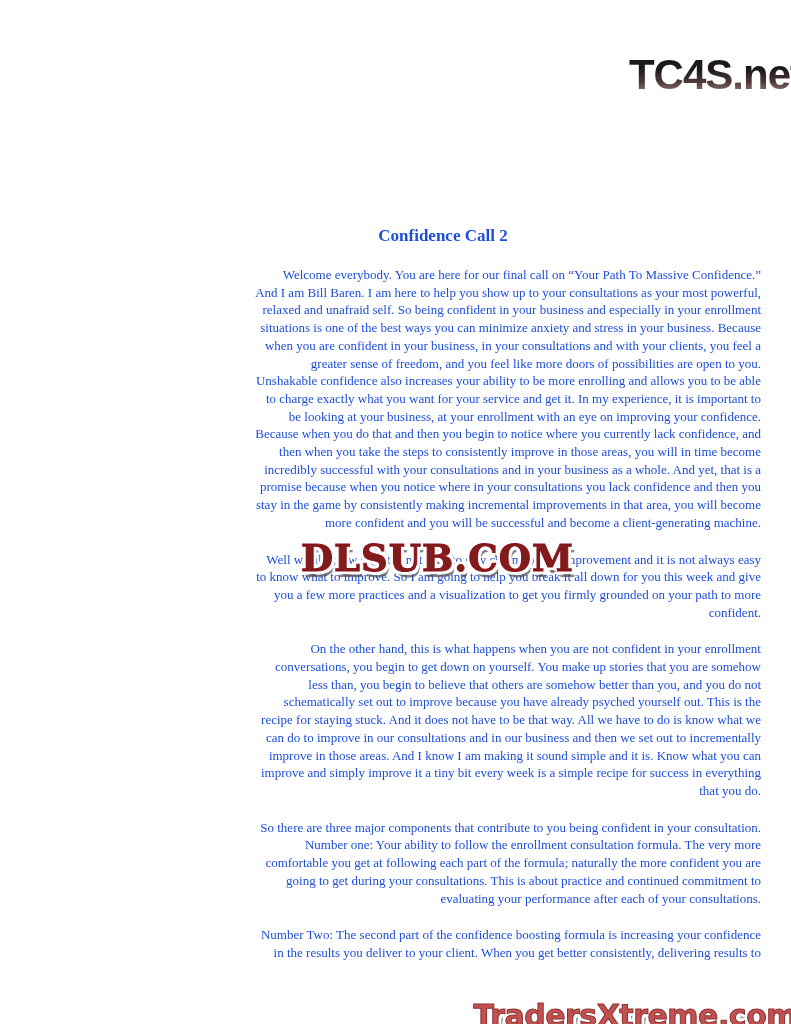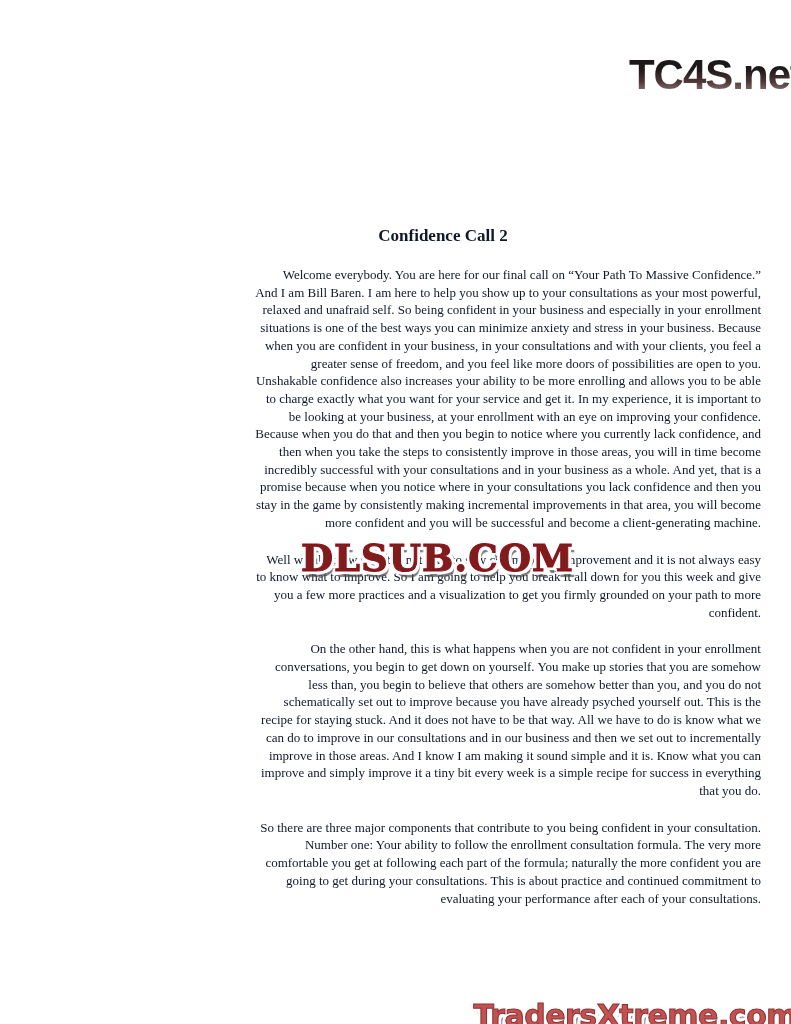--- a/index.html
+++ b/index.html
@@ -29,21 +29,21 @@
     -webkit-text-fill-color: transparent;
     color: #2a2a2a;
   }
 
   
   .doc-content {
     position: absolute;
     left: 93px;
     top: 177px;
     width: 620px;
-    color: #0f172a;
+    color: #1d4ed8;
   }
 
   .doc-title {
     font-size: 17px;
     line-height: 21px;
     font-weight: bold;
     text-align: center;
     margin: 0 0 20px 0;
     width: 604px;
   }
@@ -136,17 +136,19 @@
 improve in those areas. And I know I am making it sound simple and it is. Know what you can
 improve and simply improve it a tiny bit every week is a simple recipe for success in everything
 that you do.</p>
 
   <p>So there are three major components that contribute to you being confident in your consultation.
 Number one: Your ability to follow the enrollment consultation formula. The very more
 comfortable you get at following each part of the formula; naturally the more confident you are
 going to get during your consultations. This is about practice and continued commitment to
 evaluating your performance after each of your consultations.</p>
 
+  <p>Number Two: The second part of the confidence boosting formula is increasing your confidence
+in the results you deliver to your client. When you get better consistently, delivering results to</p>
 </div>
 
 <div class="dlsub-watermark">DLSUB.COM</div>
 
 <div class="tradersxtreme-logo">TradersXtreme.com</div>
 
 </body></html>

